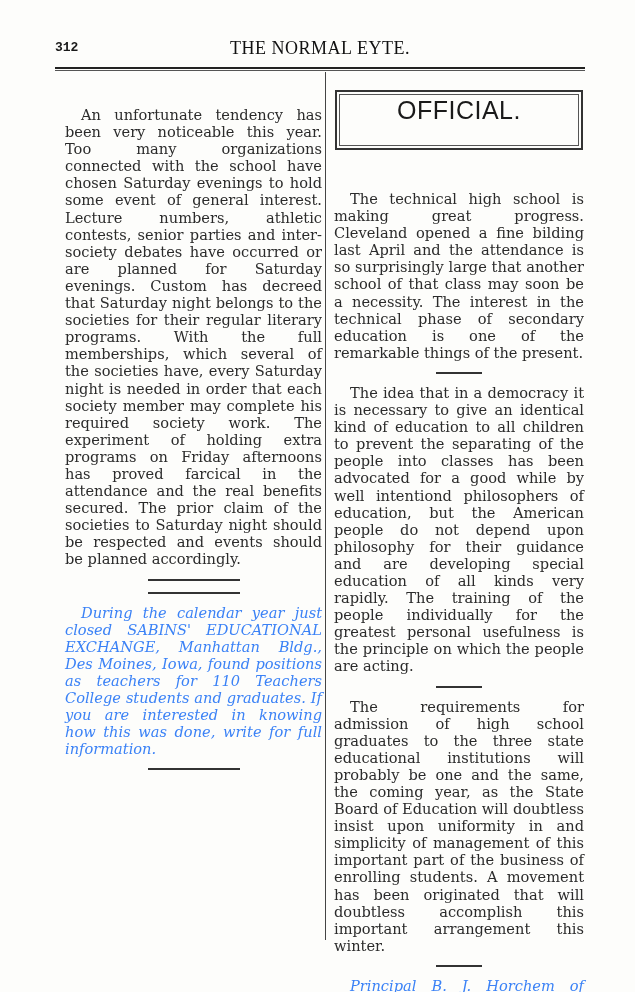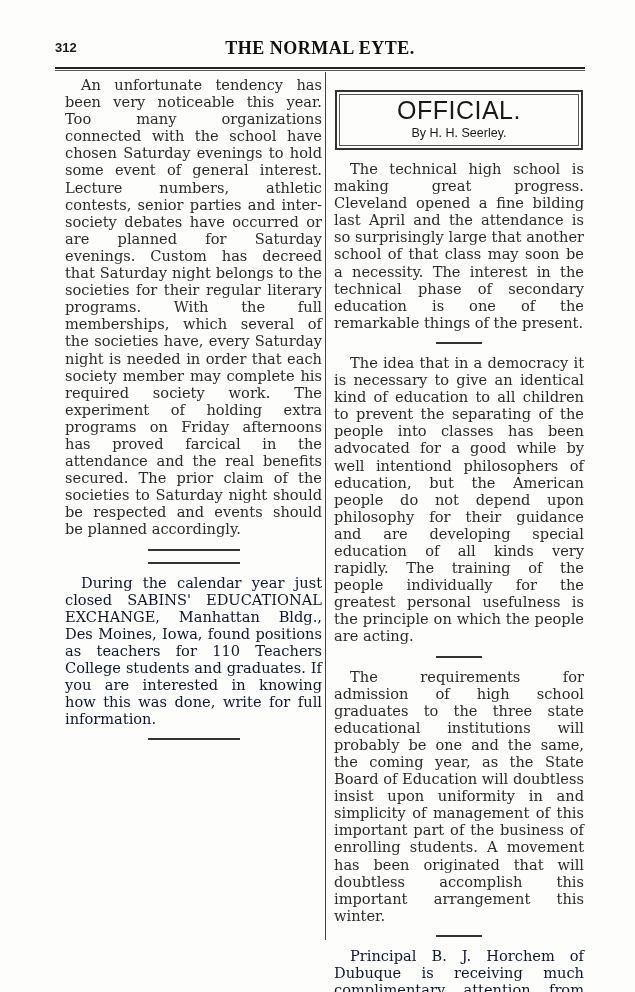--- a/index.html
+++ b/index.html
@@ -1,33 +1,33 @@
 <!DOCTYPE html>
 <html><head>
 <meta charset="utf-8">
 <style>
   html, body { margin:0; padding:0; }
   body {
     width:635px; height:992px; background:#fdfdfb; position:relative; overflow:hidden;
     font-family:"DejaVu Serif","Liberation Serif",serif; color:#2a2a2a;
   }
   .header { position:absolute; left:55px; top:38px; width:530px; height:34px; }
-  .page-num { position:absolute; left:0; top:2px; font-size:13px; font-weight:bold; font-family:Liberation Sans, sans-serif; color:#1a1a1a; }
-  .title { position:absolute; left:0; right:0; top:0; text-align:center; font-size:18px; font-weight:bold; letter-spacing:0.5px; font-family:"Liberation Serif",serif; color:#111; }
+  .page-num { position:absolute; left:0; top:2px; font-size:13px; font-weight:bold; font-family:Liberation Mono, monospace; color:#1a1a1a; }
+  .title { position:absolute; left:0; right:0; top:0; text-align:center; font-size:18px; font-weight:normal; letter-spacing:0.5px; font-family:"Liberation Serif",serif; color:#111; }
   .rule-top { position:absolute; left:55px; top:67px; width:530px; height:2px; background:#222; }
   .rule-top2 { position:absolute; left:55px; top:70px; width:530px; height:1px; background:#555; }
   .col-divider { position:absolute; left:325px; top:72px; width:1px; height:868px; background:#444; }
 
-  .col { position:absolute; font-size:14.6px; line-height:17.1px; text-align:justify; color:#2b2b2b; }
+  .col { position:absolute; font-size:14.6px; line-height:17.1px; text-align:justify; color:#2b2b2b;margin-top:30px; }
   .col.left { left:65px; top:76px; width:257px; }
   .col.right { left:334px; top:160px; width:250px; }
   .col p { margin:0; text-indent:16px; }
   .sep { width:92px; height:2px; background:#333; margin:11px auto 10px auto; }
   .sep.short { width:46px; }
-  .dark { color:#0f172a; }
+  .dark { color:#3b82f6;font-style:italic; }
 
   .official-box {
     position:absolute; left:335px; top:90px; width:244px; height:56px;
     border:2px solid #333; box-shadow: inset 0 0 0 2px #fdfdfb, inset 0 0 0 3px #555;
   }
   .official-title { position:absolute; left:0; right:0; top:4px; text-align:center; font-family:"Liberation Sans",sans-serif; font-size:25px; color:#1a1a1a; letter-spacing:0.5px; }
   .official-by { position:absolute; left:0; right:0; top:34px; text-align:center; font-family:"Liberation Sans",sans-serif; font-size:12.5px; color:#1a1a1a; }
 </style>
 </head>
 <body>
@@ -44,21 +44,20 @@
   <p>An unfortunate tendency has been very noticeable this year. Too many organizations connected with the school have chosen Saturday evenings to hold some event of general interest. Lecture numbers, athletic contests, senior parties and inter-society debates have occurred or are planned for Saturday evenings. Custom has decreed that Saturday night belongs to the societies for their regular literary programs. With the full memberships, which several of the societies have, every Saturday night is needed in order that each society member may complete his required society work. The experiment of holding extra programs on Friday afternoons has proved farcical in the attendance and the real benefits secured. The prior claim of the societies to Saturday night should be respected and events should be planned accordingly.</p>
   <div class="sep"></div>
   <div class="sep"></div>
   <p class="dark">During the calendar year just closed SABINS' EDUCATIONAL EXCHANGE, Manhattan Bldg., Des Moines, Iowa, found positions as teachers for 110 Teachers College students and graduates. If you are interested in knowing how this was done, write for full information.</p>
   <div class="sep"></div>
 
 </div>
 
 <div class="official-box">
   <div class="official-title">OFFICIAL.</div>
-  <div class="official-by">By H. H. Seerley.</div>
 </div>
 
 <div class="col right">
   <p>The technical high school is making great progress. Cleveland opened a fine bilding last April and the attendance is so surprisingly large that another school of that class may soon be a necessity. The interest in the technical phase of secondary education is one of the remarkable things of the present.</p>
   <div class="sep short"></div>
   <p>The idea that in a democracy it is necessary to give an identical kind of education to all children to prevent the separating of the people into classes has been advocated for a good while by well intentiond philosophers of education, but the American people do not depend upon philosophy for their guidance and are developing special education of all kinds very rapidly. The training of the people individually for the greatest personal usefulness is the principle on which the people are acting.</p>
   <div class="sep short"></div>
   <p>The requirements for admission of high school graduates to the three state educational institutions will probably be one and the same, the coming year, as the State Board of Education will doubtless insist upon uniformity in and simplicity of management of this important part of the business of enrolling students. A movement has been originated that will doubtless accomplish this important arrangement this winter.</p>
   <div class="sep short"></div>
   <p class="dark">Principal B. J. Horchem of Dubuque is receiving much complimentary attention from the newspapers and periodicals for his summer plan of educating boys thru a “Park Life” camp and school. The re-</p>

